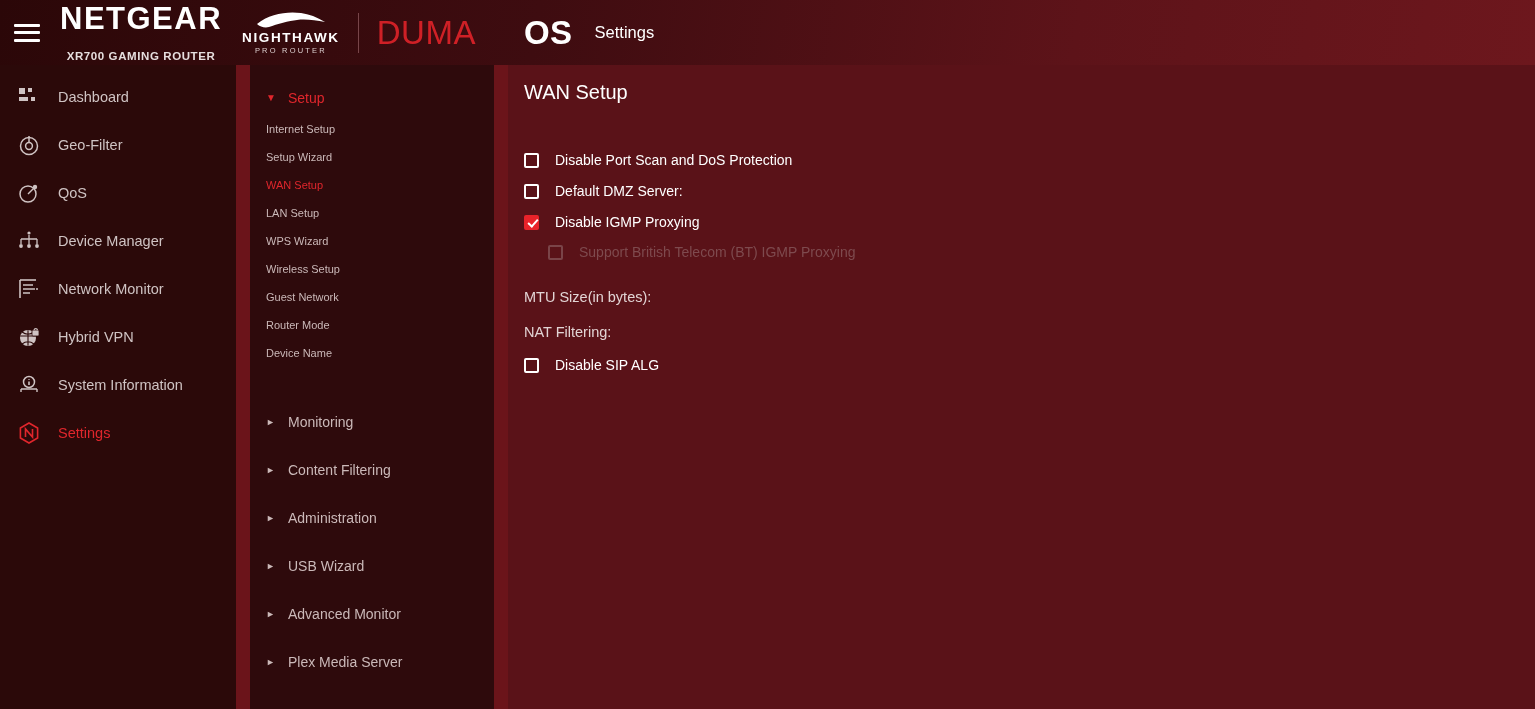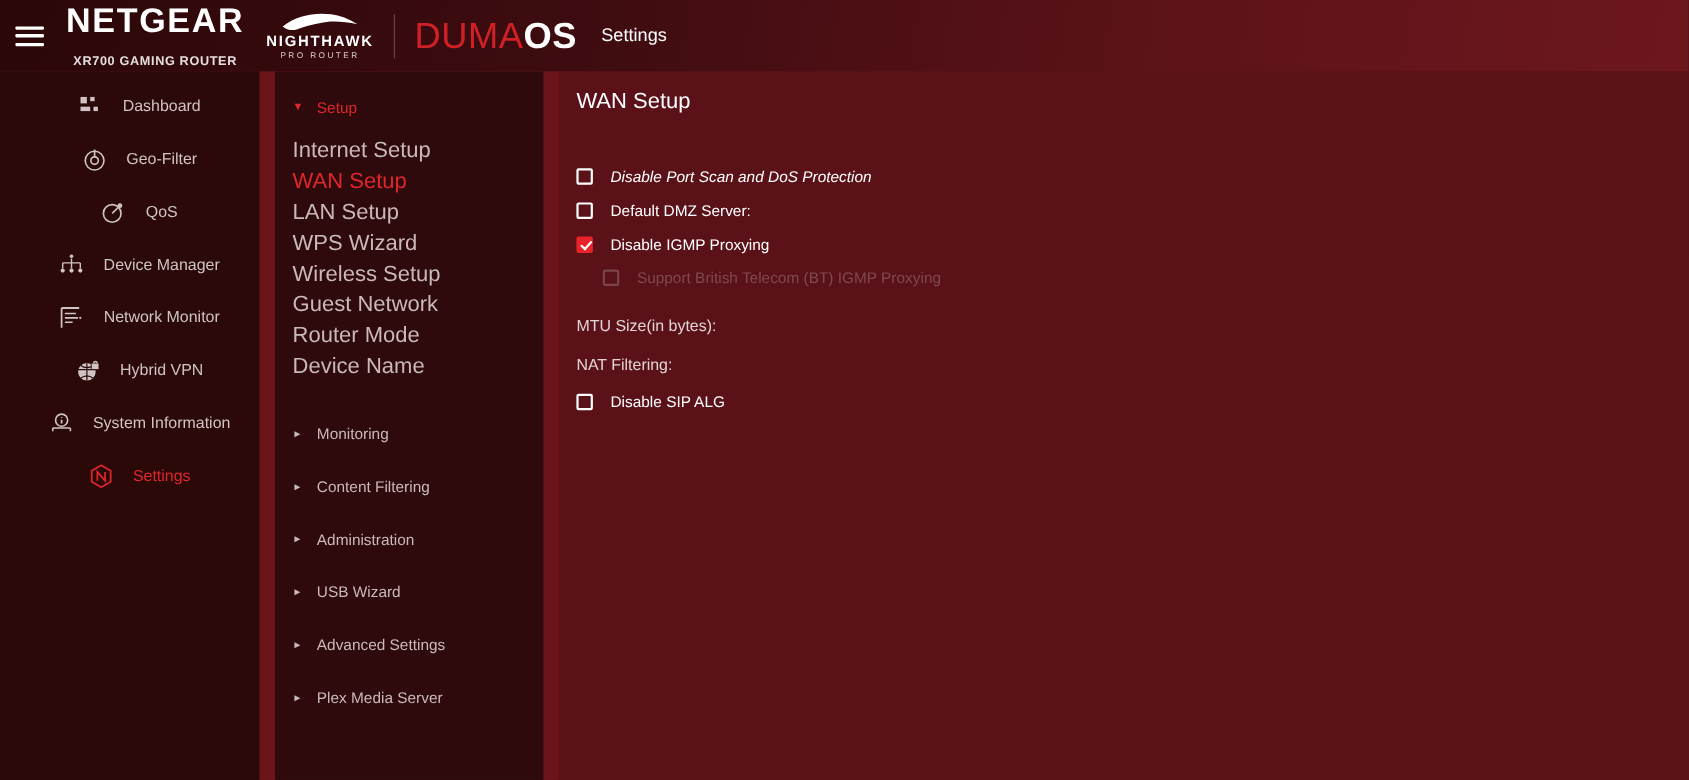--- a/index.html
+++ b/index.html
@@ -33,33 +33,33 @@
     font-size:11.5px; color:#e6dede; letter-spacing:0.6px;
     margin-top:17px; font-weight:bold;
   }
 
   .nh-logo{ margin-left:20px; display:flex; flex-direction:column; align-items:center; line-height:1; }
   .nh-word{ font-size:13.5px; font-weight:bold; color:#fff; letter-spacing:1.6px; margin-top:2px; }
   .nh-sub{ font-size:7.5px; color:#ddd0d0; letter-spacing:2.2px; margin-top:3px; }
 
   .divider-v{ width:1px; height:40px; background:#8d5a5e; margin:0 18px; opacity:.75; }
 
-  .duma{ font-size:33px; letter-spacing:0.5px; display:flex; align-items:baseline; }
+  .duma{ font-size:33px; letter-spacing:0.5px; display:flex; align-items:baseline;gap:48px; }
   .duma .d1{ color:#cf2026; font-weight:300; }
   .duma .d2{ color:#fff; font-weight:bold; }
   .settings-title{ margin-left:22px; font-size:16.5px; color:#fff; }
 
   
   .sidebar{
     position:absolute; top:65px; left:0; width:236px; height:644px;
     background:#2b0909;
   }
   .nav-item{
     height:48px; display:flex; align-items:center; padding-left:14px;
-    color:#cfc3c3; font-size:14.5px; cursor:pointer;justify-content:center;
+    color:#cfc3c3; font-size:14.5px; cursor:pointer;
   }
   .nav-item .ic{ width:30px; height:28px; margin-right:14px; display:flex; align-items:center; justify-content:center; flex:none; }
   .nav-item.active{ color:#e0262c; }
   .nav-label{ white-space:nowrap; }
 
   
   .submenu-wrap{
     position:absolute; top:65px; left:236px; width:272px; height:644px;
     background:#6b141a;
   }
@@ -70,22 +70,22 @@
   .sm-group-header{
     display:flex; align-items:center; height:30px; cursor:pointer;
     font-size:14px; padding-left:16px;
   }
   .caret{ width:14px; margin-right:8px; font-size:10px; line-height:1; }
   .sm-group-header.open{ color:#e0262c; }
   .sm-group-header.open .caret{ color:#e0262c; }
   .sm-group-header.closed{ color:#cbb9b9; }
   .sm-group-header.closed .caret{ color:#cbb9b9; font-size:9px; }
   .sm-item{
-    height:28px; display:flex; align-items:center; padding-left:16px;
-    font-size:20px; color:#cbb9b9; cursor:pointer;
+    height:28px; display:flex; align-items:flex-start; padding-left:16px;
+    font-size:11px; color:#cbb9b9; cursor:pointer;
   }
   .sm-item.sel{ color:#e0262c; }
 
   
   .main{
     position:absolute; top:65px; left:508px; width:1027px; height:644px;
     background:#5a1218;
   }
   .page-title{
     position:absolute; top:16px; left:16px;
@@ -253,20 +253,23 @@
 
       <div class="sm-group-header open" style="margin-top:18px;">
         <span class="caret">▼</span>
         <span>Setup</span>
       </div>
 
       <div style="margin-top:10px;">
         <div class="sm-item">
           <span>Internet Setup</span>
         </div>
+        <div class="sm-item">
+          <span>Setup Wizard</span>
+        </div>
         <div class="sm-item sel">
           <span>WAN Setup</span>
         </div>
         <div class="sm-item">
           <span>LAN Setup</span>
         </div>
         <div class="sm-item">
           <span>WPS Wizard</span>
         </div>
         <div class="sm-item">
@@ -295,38 +298,38 @@
         <div class="sm-group-header closed" style="margin-bottom:18px;">
           <span class="caret">►</span>
           <span>Administration</span>
         </div>
         <div class="sm-group-header closed" style="margin-bottom:18px;">
           <span class="caret">►</span>
           <span>USB Wizard</span>
         </div>
         <div class="sm-group-header closed" style="margin-bottom:18px;">
           <span class="caret">►</span>
-          <span>Advanced Settings</span>
+          <span>Advanced Monitor</span>
         </div>
         <div class="sm-group-header closed">
           <span class="caret">►</span>
           <span>Plex Media Server</span>
         </div>
       </div>
 
     </div>
   </div>
 
   <div class="main">
 
     <div class="page-title">WAN Setup</div>
 
     <div class="form">
 
-      <div class="row" style="height:30px;font-style:italic;">
+      <div class="row" style="height:30px;">
         <span class="cbox"></span>
         <span class="cb-label">Disable Port Scan and DoS Protection</span>
       </div>
 
       <div class="row" style="height:32px;">
         <span class="cbox"></span>
         <span class="cb-label">Default DMZ Server:</span>
 
       </div>
 

